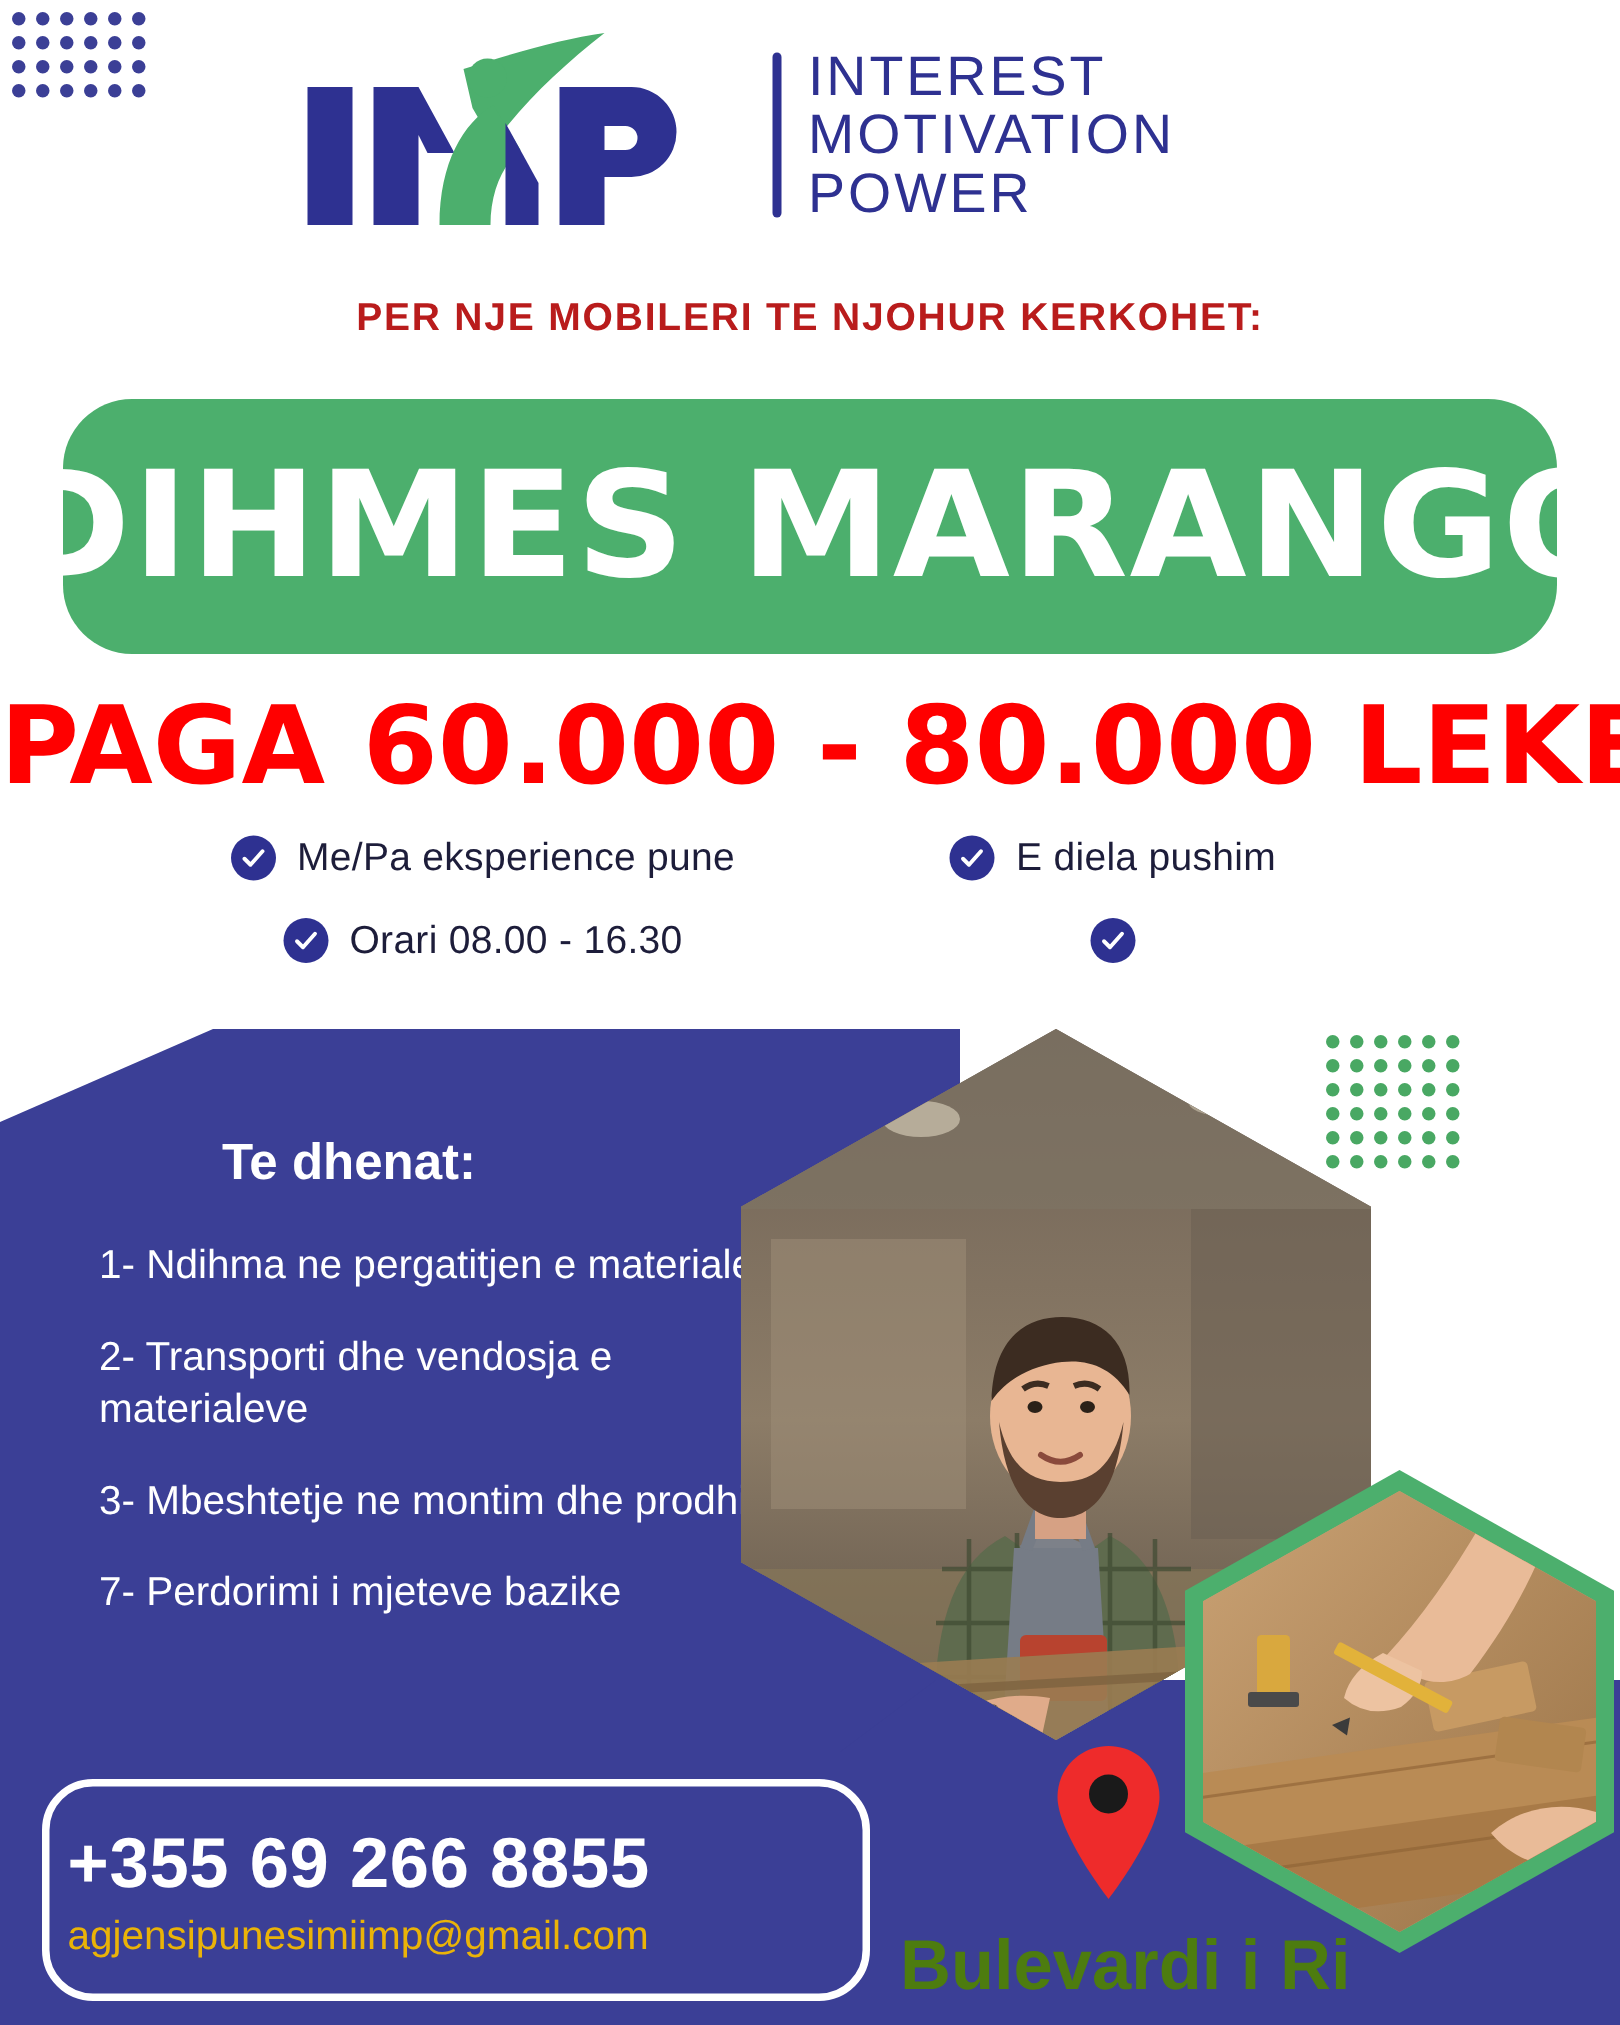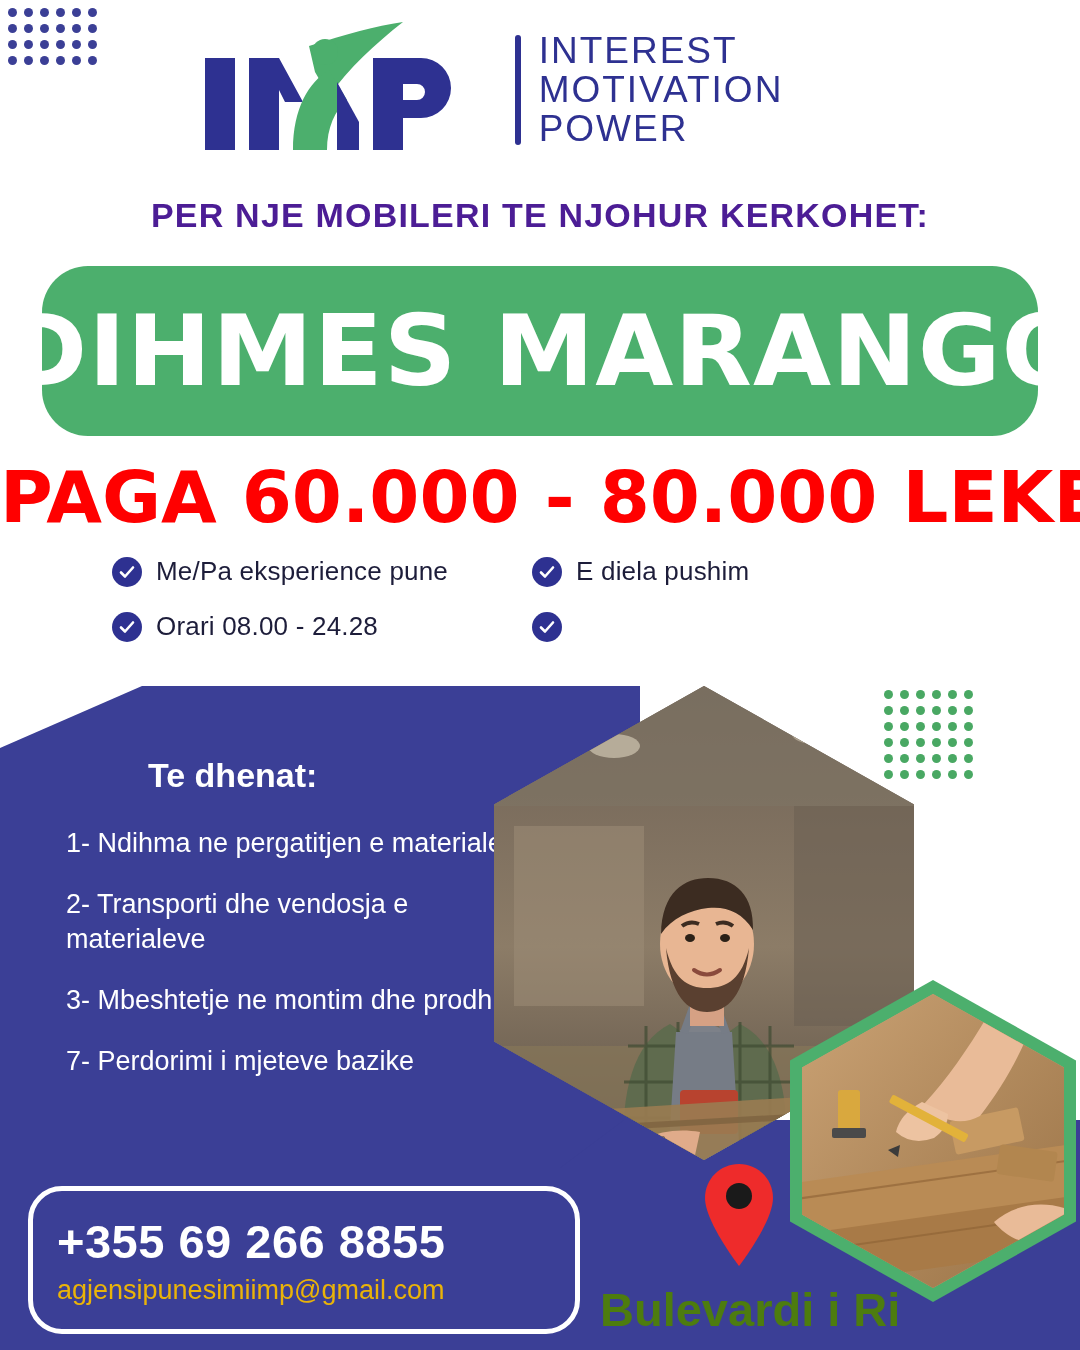--- a/index.html
+++ b/index.html
@@ -48,22 +48,22 @@
     line-height: 1.06;
   }
   .logo-words div {
     font-size: 37px; letter-spacing: 2px; color: #2e3191; font-weight: 400;
   }
 
   
   .kicker {
     position: absolute; top: 196px; left: 0; width: 1080px;
     text-align: center;
-    font-size: 34px; letter-spacing: 1.2px;
-    color: #4c1d95; font-weight: 700;
+    font-size: 26px; letter-spacing: 1.2px;
+    color: #b91c1c; font-weight: 700;
   }
 
   
   .title-bar {
     position: absolute; top: 266px; left: 42px;
     width: 996px; height: 170px;
     background: #4caf6d;
     border-radius: 46px;
     display: flex; align-items: center; justify-content: center;
   }
@@ -91,21 +91,21 @@
 
   
   .features {
     position: absolute; top: 556px; left: 112px;
     width: 860px;
     display: grid;
     grid-template-columns: 420px 420px;
     row-gap: 24px;
   }
   .feature {
-    display: flex; align-items: center; gap: 14px;
+    display: flex; align-items: center; gap: 14px; justify-content: center;
   }
   .check {
     flex: none;
     width: 30px; height: 30px; border-radius: 50%;
     background: #2e3191;
     display: flex; align-items: center; justify-content: center;
   }
   .check svg { display: block; }
   .feature-label {
     font-size: 26px; color: #1d1d3a; letter-spacing: .2px;
@@ -144,21 +144,21 @@
 
   
   .contact-box {
     position: absolute;
     left: 28px; bottom: 16px;
     width: 552px; height: 148px;
     border: 5px solid #ffffff;
     border-radius: 34px;
     background: #3b3f96;
     display: flex; flex-direction: column; justify-content: center;
-    padding-left: 24px;
+    padding-left: 12px;
   }
   .phone {
     color: #ffffff; font-size: 47px; font-weight: 700; letter-spacing: .5px;
   }
   .email {
     color: #eab308; font-size: 27px; margin-top: 6px;
   }
 
   
   .pin {
@@ -312,21 +312,21 @@
           </svg>
       </span>
       <span class="feature-label">E diela pushim</span>
     </div>
     <div class="feature">
       <span class="check">
         <svg width="18" height="18" viewBox="0 0 18 18">
             <path d="M3 9.5 L7 13.5 L15 4.5" stroke="#ffffff" stroke-width="2.6" fill="none" stroke-linecap="round" stroke-linejoin="round"></path>
           </svg>
       </span>
-      <span class="feature-label">Orari 08.00 - 24.28</span>
+      <span class="feature-label">Orari 08.00 - 16.30</span>
     </div>
     <div class="feature">
       <span class="check">
         <svg width="18" height="18" viewBox="0 0 18 18">
             <path d="M3 9.5 L7 13.5 L15 4.5" stroke="#ffffff" stroke-width="2.6" fill="none" stroke-linecap="round" stroke-linejoin="round"></path>
           </svg>
       </span>
     </div>
   </div>
 

